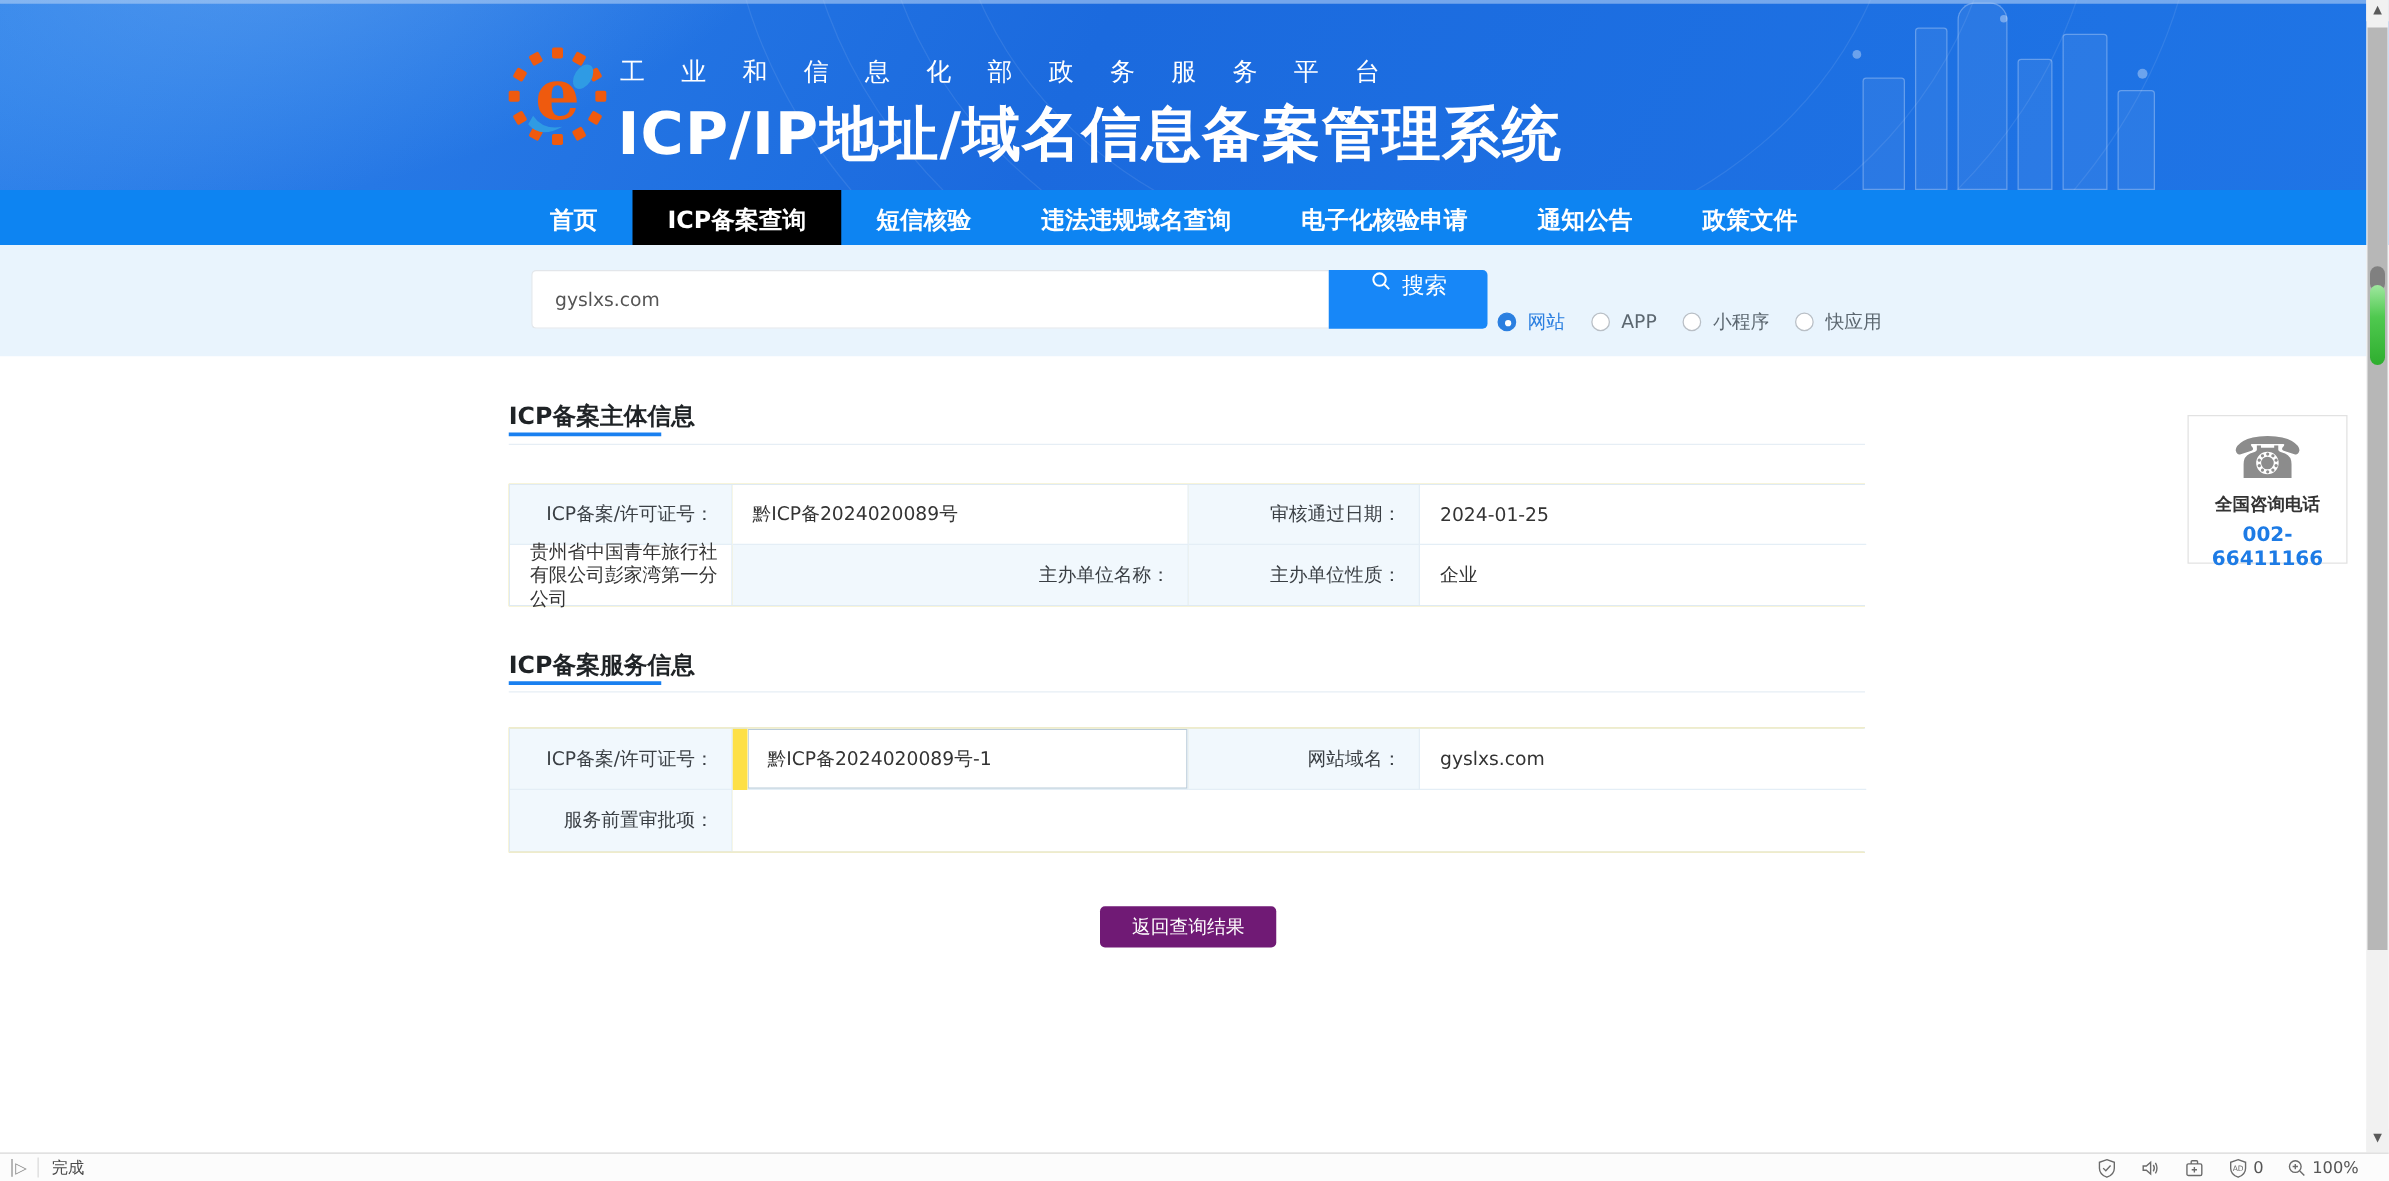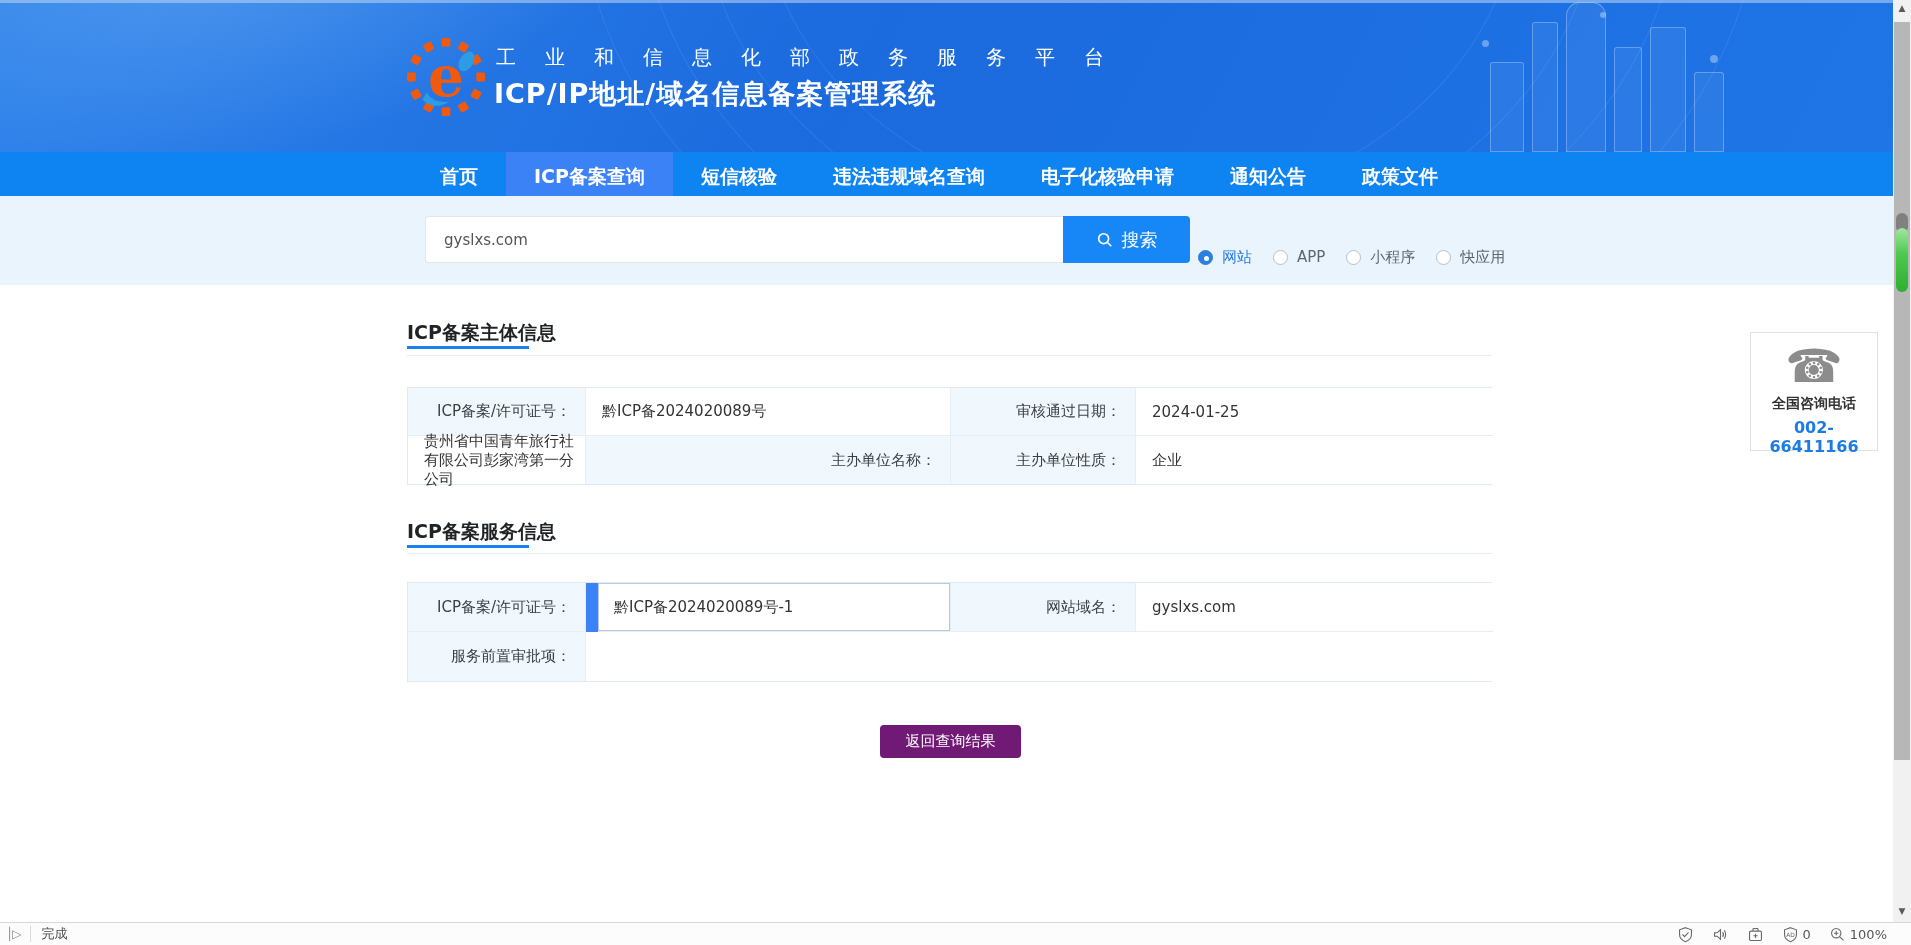--- a/index.html
+++ b/index.html
@@ -19,54 +19,54 @@
   #arc2 { left:700px; top:-480px; width:900px; height:740px; }
   #arc3 { left:640px; top:-530px; width:1040px; height:840px; }
   #arc4 { left:580px; top:-580px; width:1180px; height:940px; }
   .bldg { position:absolute; bottom:0; border:1px solid rgba(255,255,255,.28);
     background:rgba(255,255,255,.06); border-radius:3px 3px 0 0; }
   .node { position:absolute; border-radius:50%; background:rgba(255,255,255,.35); }
 
   #logo { left:405px; top:36px; width:82px; height:82px; }
   #platform-line { left:496px; top:44px; width:640px; color:#fff; font-size:20px;
     letter-spacing:29px; white-space:nowrap; font-weight:500; }
-  #site-title { left:494px; top:76px; color:#fff; font-size:27px; font-weight:bold;
+  #site-title { left:494px; top:76px; color:#fff; font-size:47px; font-weight:bold;
     letter-spacing:1px; white-space:nowrap; }
 
   
   #navbar { left:0; top:152px; width:1911px; height:44px; background:#0d84f2; }
   #nav-items { position:absolute; left:412px; top:0; height:44px; display:flex; }
   .nav-item { height:44px; line-height:44px; padding:2px 28px; color:#fff; font-size:19px;
     font-weight:bold; cursor:pointer; white-space:nowrap; }
-  .nav-item.active { background:#3b82f6; }
+  .nav-item.active { background:#000000; }
 
   
   #searchband { left:0; top:196px; width:1911px; height:89px; background:#e9f4fd; }
   #search-input { left:425px; top:216px; width:638px; height:47px; background:#fff;
     border:1px solid #e3e6ea; border-right:none; border-radius:4px 0 0 4px; padding:0 18px;
     font-size:15px; color:#555; outline:none; font-family:inherit; }
   #search-btn { left:1063px; top:216px; width:127px; height:47px; background:#1787f8;
     border:none; border-radius:0 4px 4px 0; color:#fff; font-size:18px; cursor:pointer;
-    display:flex; align-items:center; justify-content:center; gap:8px; font-family:inherit; }
+    display:flex; align-items:flex-start; justify-content:center; gap:8px; font-family:inherit; }
   #radio-row { left:1198px; top:247px; display:flex; align-items:center; gap:9px; height:20px; }
   .radio { width:15px; height:15px; border-radius:50%; background:#fff; border:1px solid #b9bfc6;
     display:inline-block; cursor:pointer; position:relative; flex:none; }
   .radio.checked { background:#2b7fe0; border-color:#2b7fe0; }
   .radio.checked::after { content:""; position:absolute; left:5px; top:5px; width:5px; height:5px;
     border-radius:50%; background:#fff; }
   .radio-label { font-size:15px; color:#5c6770; margin-right:12px; cursor:pointer; }
   .radio-label.checked { color:#2b7fe0; }
 
   
   .section-title { left:407px; color:#1f2326; font-size:19px; font-weight:bold; }
   .title-underline { left:407px; width:122px; height:3px; background:#1a80f0; }
   .section-divider { left:407px; width:1085px; height:1px; background:#e6eef5; }
 
   .info-table { left:407px; width:1085px; border:1px solid #dfeaf3; display:grid;
-    grid-template-columns:178px 365px 185px 357px; background:#3b82f6; }
+    grid-template-columns:178px 365px 185px 357px; background:#fde047; }
   .cell { border-right:1px solid #e4eef6; border-bottom:1px solid #e4eef6; display:flex;
     align-items:center; font-size:15px; color:#333; }
   .cell:nth-last-child(-n+1){ }
   .cell.lbl { background:#f1f8fd; justify-content:flex-end; padding-right:14px; color:#3a3f44; }
   .cell.val { padding-left:16px; background:#fff; }
   .cell.no-right { border-right:none; }
   .cell.no-bottom { border-bottom:none; }
   .cell.hl { box-shadow:inset 0 0 0 1px #b9cbd9;margin-left:12px; }
   .span3 { grid-column:span 3; }
 

